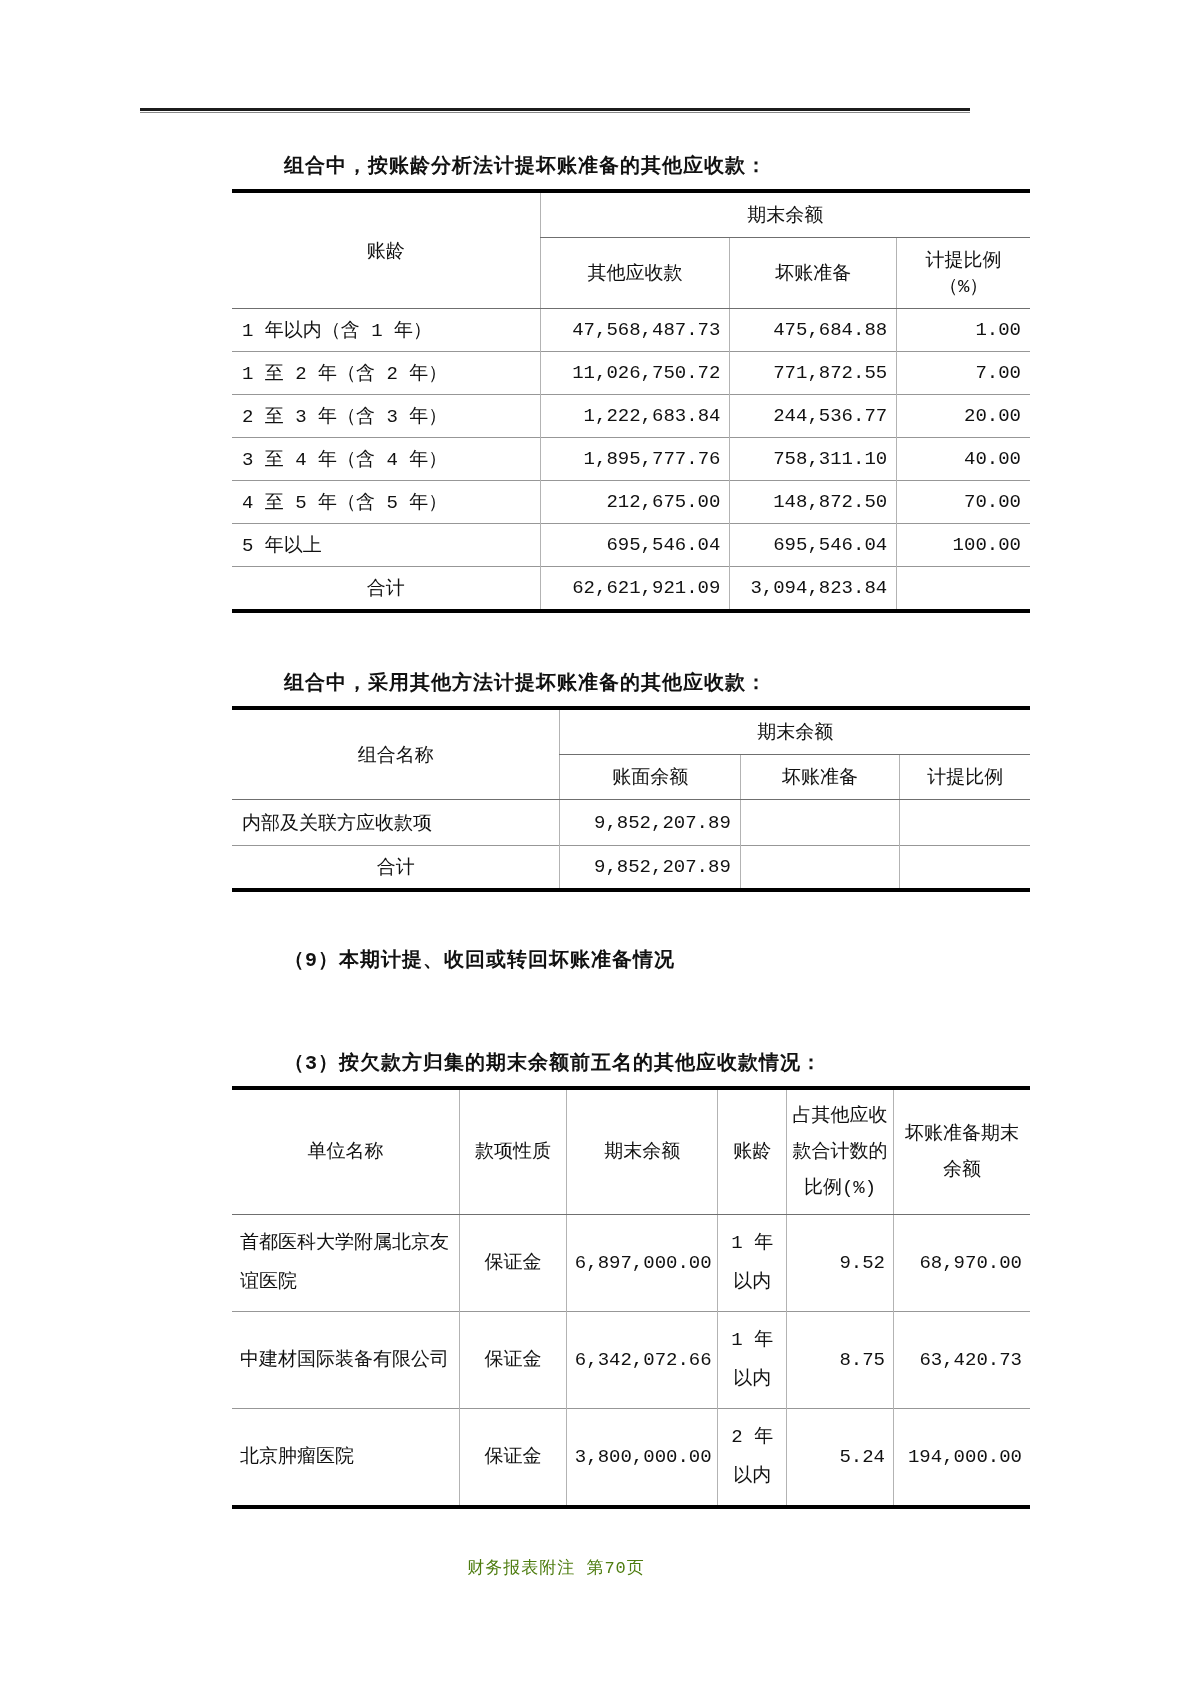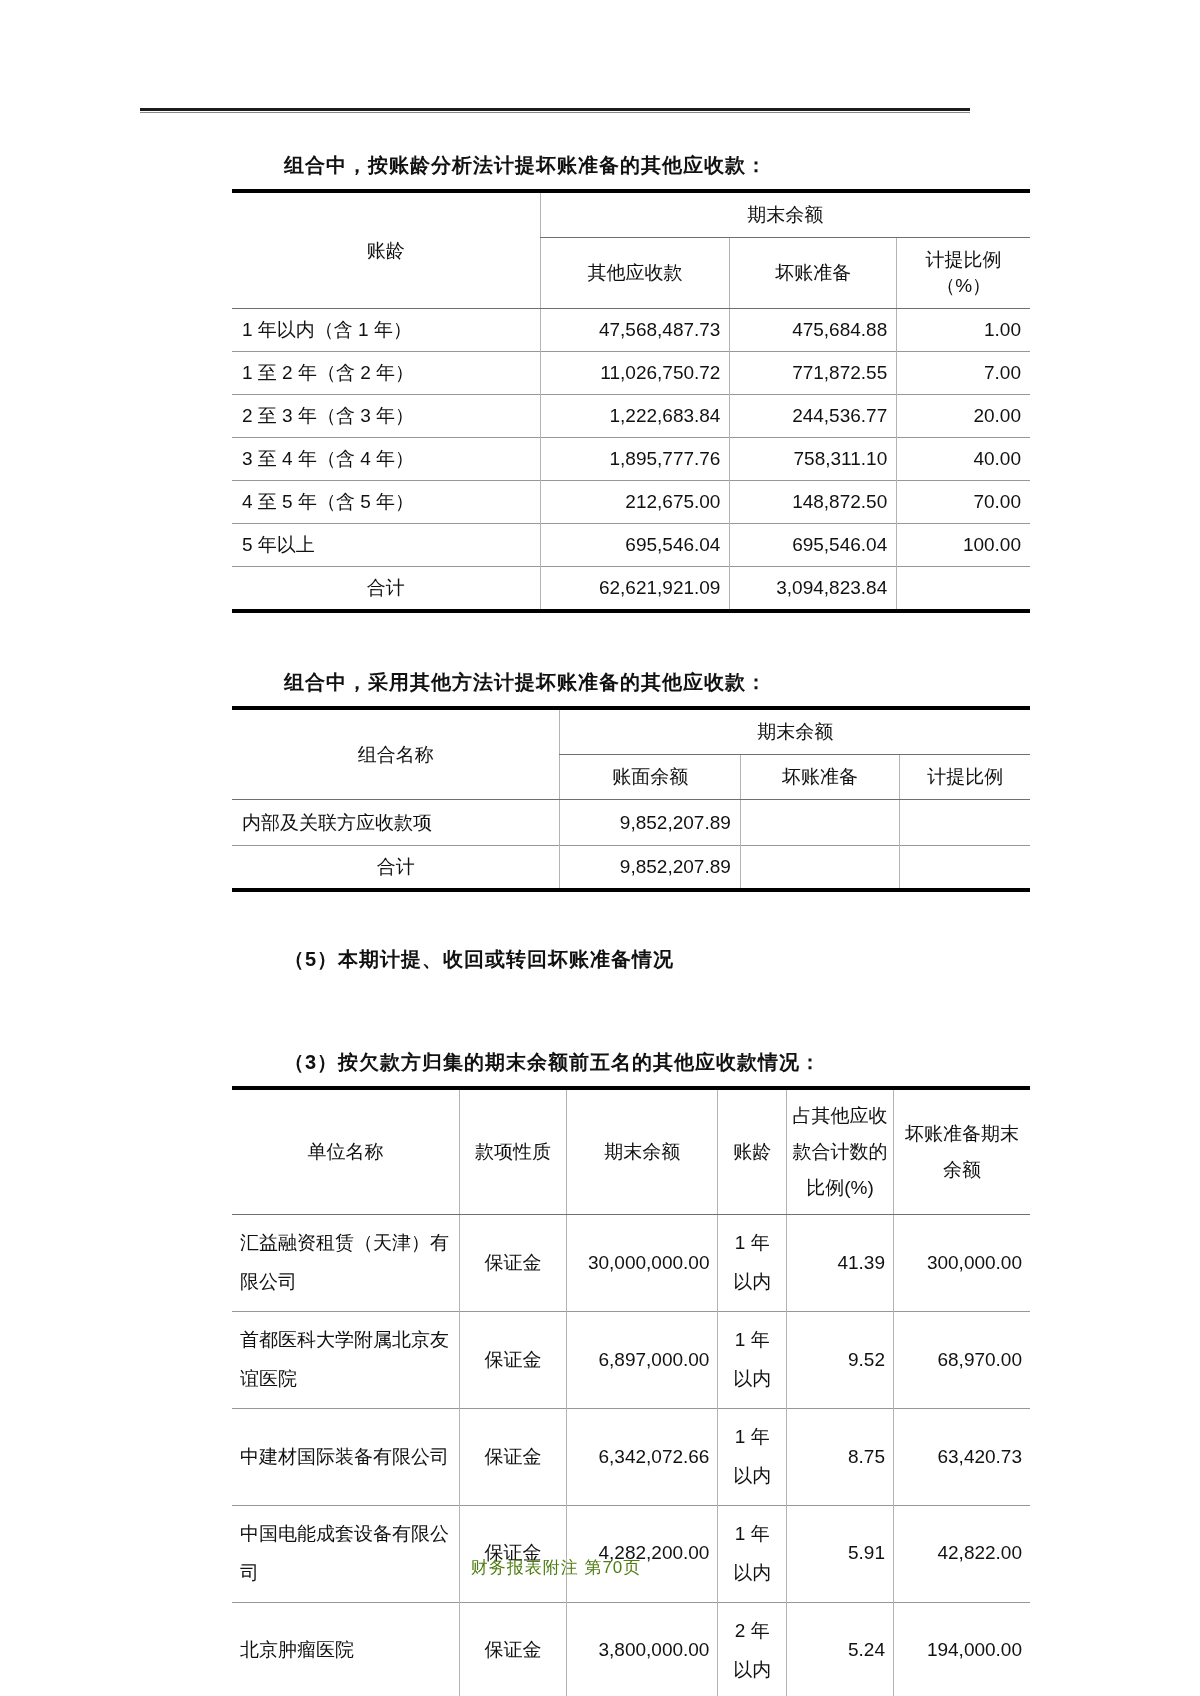--- a/index.html
+++ b/index.html
@@ -1,19 +1,19 @@
 <!DOCTYPE html>
 <html><head>
 <meta charset="utf-8">
 <style>
   * { margin:0; padding:0; box-sizing:border-box; }
   html,body { background:#fff; }
   .page {
     position:relative; width:1112px; height:1696px; background:#ffffff;
-    font-family:Liberation Sans, sans-serif; color:#111; overflow:hidden;
+    font-family:Liberation Mono, monospace; color:#111; overflow:hidden;
   }
   .top-rule { position:absolute; left:140px; right:142px; top:108px;
     border-top:3px solid #1c1c1c; border-bottom:1px solid #8a8a8a; height:5px; }
   .content { position:absolute; left:232px; top:118px; width:798px; }
   .tbl-title { font-size:20px; font-weight:bold; margin:34px 0 10px 52px; letter-spacing:1px; }
   .para { font-size:20px; margin:14px 0 0 52px; letter-spacing:1px; }
   .para.bold { font-weight:bold; }
 
   table { width:100%; table-layout:fixed; border-collapse:collapse;
           border-top:4px solid #000; border-bottom:4px solid #000; }
@@ -138,21 +138,21 @@
         </tr>
         <tr class="total">
           <td class="ctr">合计</td>
           <td class="bl num">9,852,207.89</td>
           <td class="bl num"></td>
           <td class="bl num"></td>
         </tr>
       </tbody>
     </table>
 
-    <p class="para bold" style="margin-top:54px;">（5）本期计提、收回或转回坏账准备情况</p>
+    <p class="para bold" style="margin-top:54px;">（9）本期计提、收回或转回坏账准备情况</p>
 
     <p class="tbl-title" style="margin-top:76px;">（3）按欠款方归集的期末余额前五名的其他应收款情况：</p>
 
     <table class="t3">
       <colgroup>
           <col style="width:28.5%">
           <col style="width:13.4%">
           <col style="width:19.0%">
           <col style="width:8.6%">
           <col style="width:13.4%">
@@ -163,52 +163,36 @@
           <th class="hb">单位名称</th>
           <th class="bl hb">款项性质</th>
           <th class="bl hb">期末余额</th>
           <th class="bl hb">账龄</th>
           <th class="bl hb">占其他应收款合计数的比例(%)</th>
           <th class="bl hb">坏账准备期末余额</th>
         </tr>
       </thead>
       <tbody>
         <tr>
-          <td class="lbl">汇益融资租赁（天津）有限公司</td>
-          <td class="bl ctr">保证金</td>
-          <td class="bl num">30,000,000.00</td>
-          <td class="bl ctr">1 年以内</td>
-          <td class="bl num">41.39</td>
-          <td class="bl num">300,000.00</td>
-        </tr>
-        <tr>
           <td class="lbl">首都医科大学附属北京友谊医院</td>
           <td class="bl ctr">保证金</td>
           <td class="bl num">6,897,000.00</td>
           <td class="bl ctr">1 年以内</td>
           <td class="bl num">9.52</td>
           <td class="bl num">68,970.00</td>
         </tr>
         <tr>
           <td class="lbl">中建材国际装备有限公司</td>
           <td class="bl ctr">保证金</td>
           <td class="bl num">6,342,072.66</td>
           <td class="bl ctr">1 年以内</td>
           <td class="bl num">8.75</td>
           <td class="bl num">63,420.73</td>
         </tr>
         <tr>
-          <td class="lbl">中国电能成套设备有限公司</td>
-          <td class="bl ctr">保证金</td>
-          <td class="bl num">4,282,200.00</td>
-          <td class="bl ctr">1 年以内</td>
-          <td class="bl num">5.91</td>
-          <td class="bl num">42,822.00</td>
-        </tr>
-        <tr>
           <td class="lbl">北京肿瘤医院</td>
           <td class="bl ctr">保证金</td>
           <td class="bl num">3,800,000.00</td>
           <td class="bl ctr">2 年以内</td>
           <td class="bl num">5.24</td>
           <td class="bl num">194,000.00</td>
         </tr>
 
       </tbody>
     </table>

